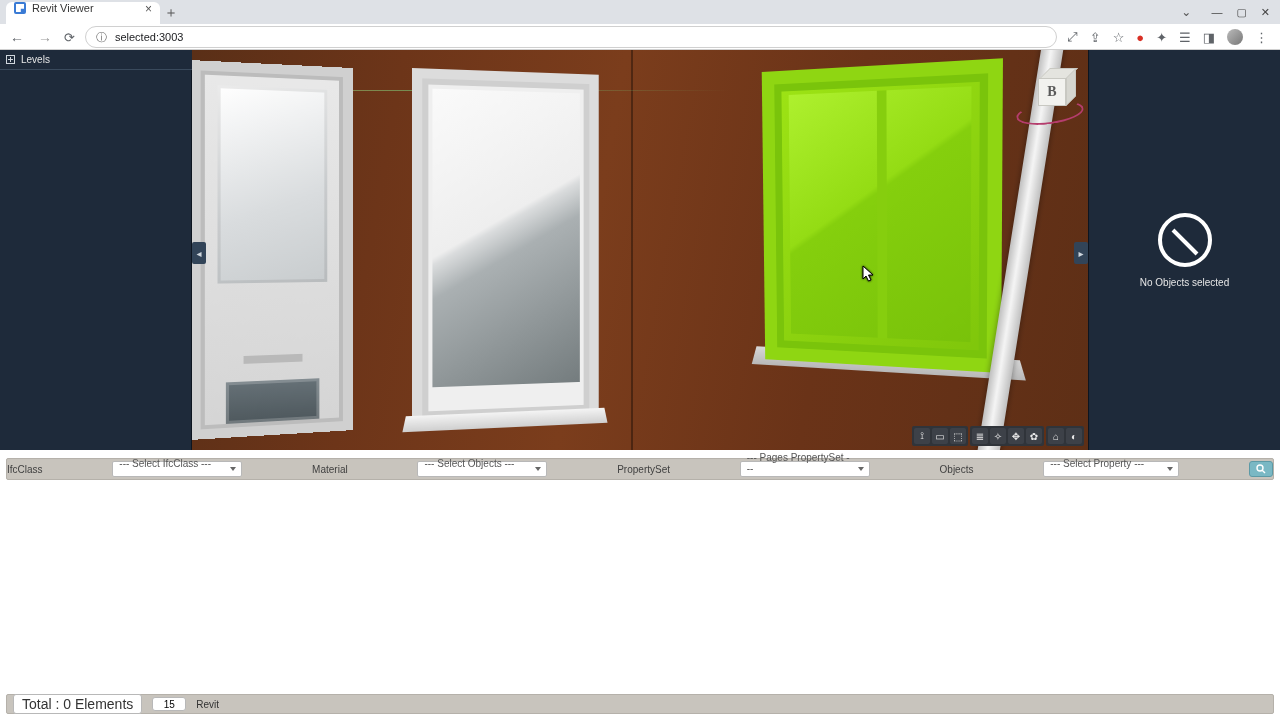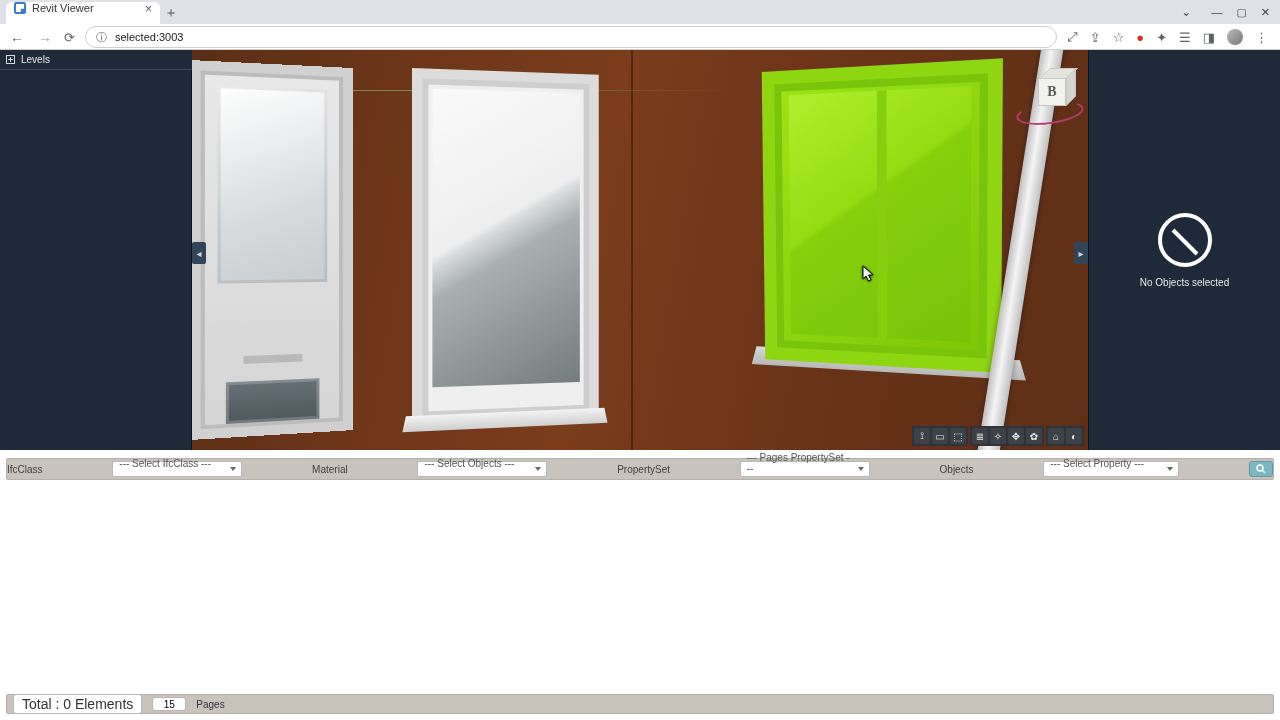--- a/index.html
+++ b/index.html
@@ -267,14 +267,14 @@
     <svg width="10" height="10" viewBox="0 0 10 10">
         <circle cx="4" cy="4" r="3" fill="none" stroke="#fff" stroke-width="1.4"></circle>
         <line x1="6.2" y1="6.2" x2="9" y2="9" stroke="#fff" stroke-width="1.4"></line>
       </svg>
   </div>
 </div>
 
 <div class="statusbar">
   <span class="pill">Total : 0 Elements</span>
   <input class="inp" value="15" style="">
-  <span>Pages</span>
+  <span>Revit</span>
 </div>
 
 </body></html>

